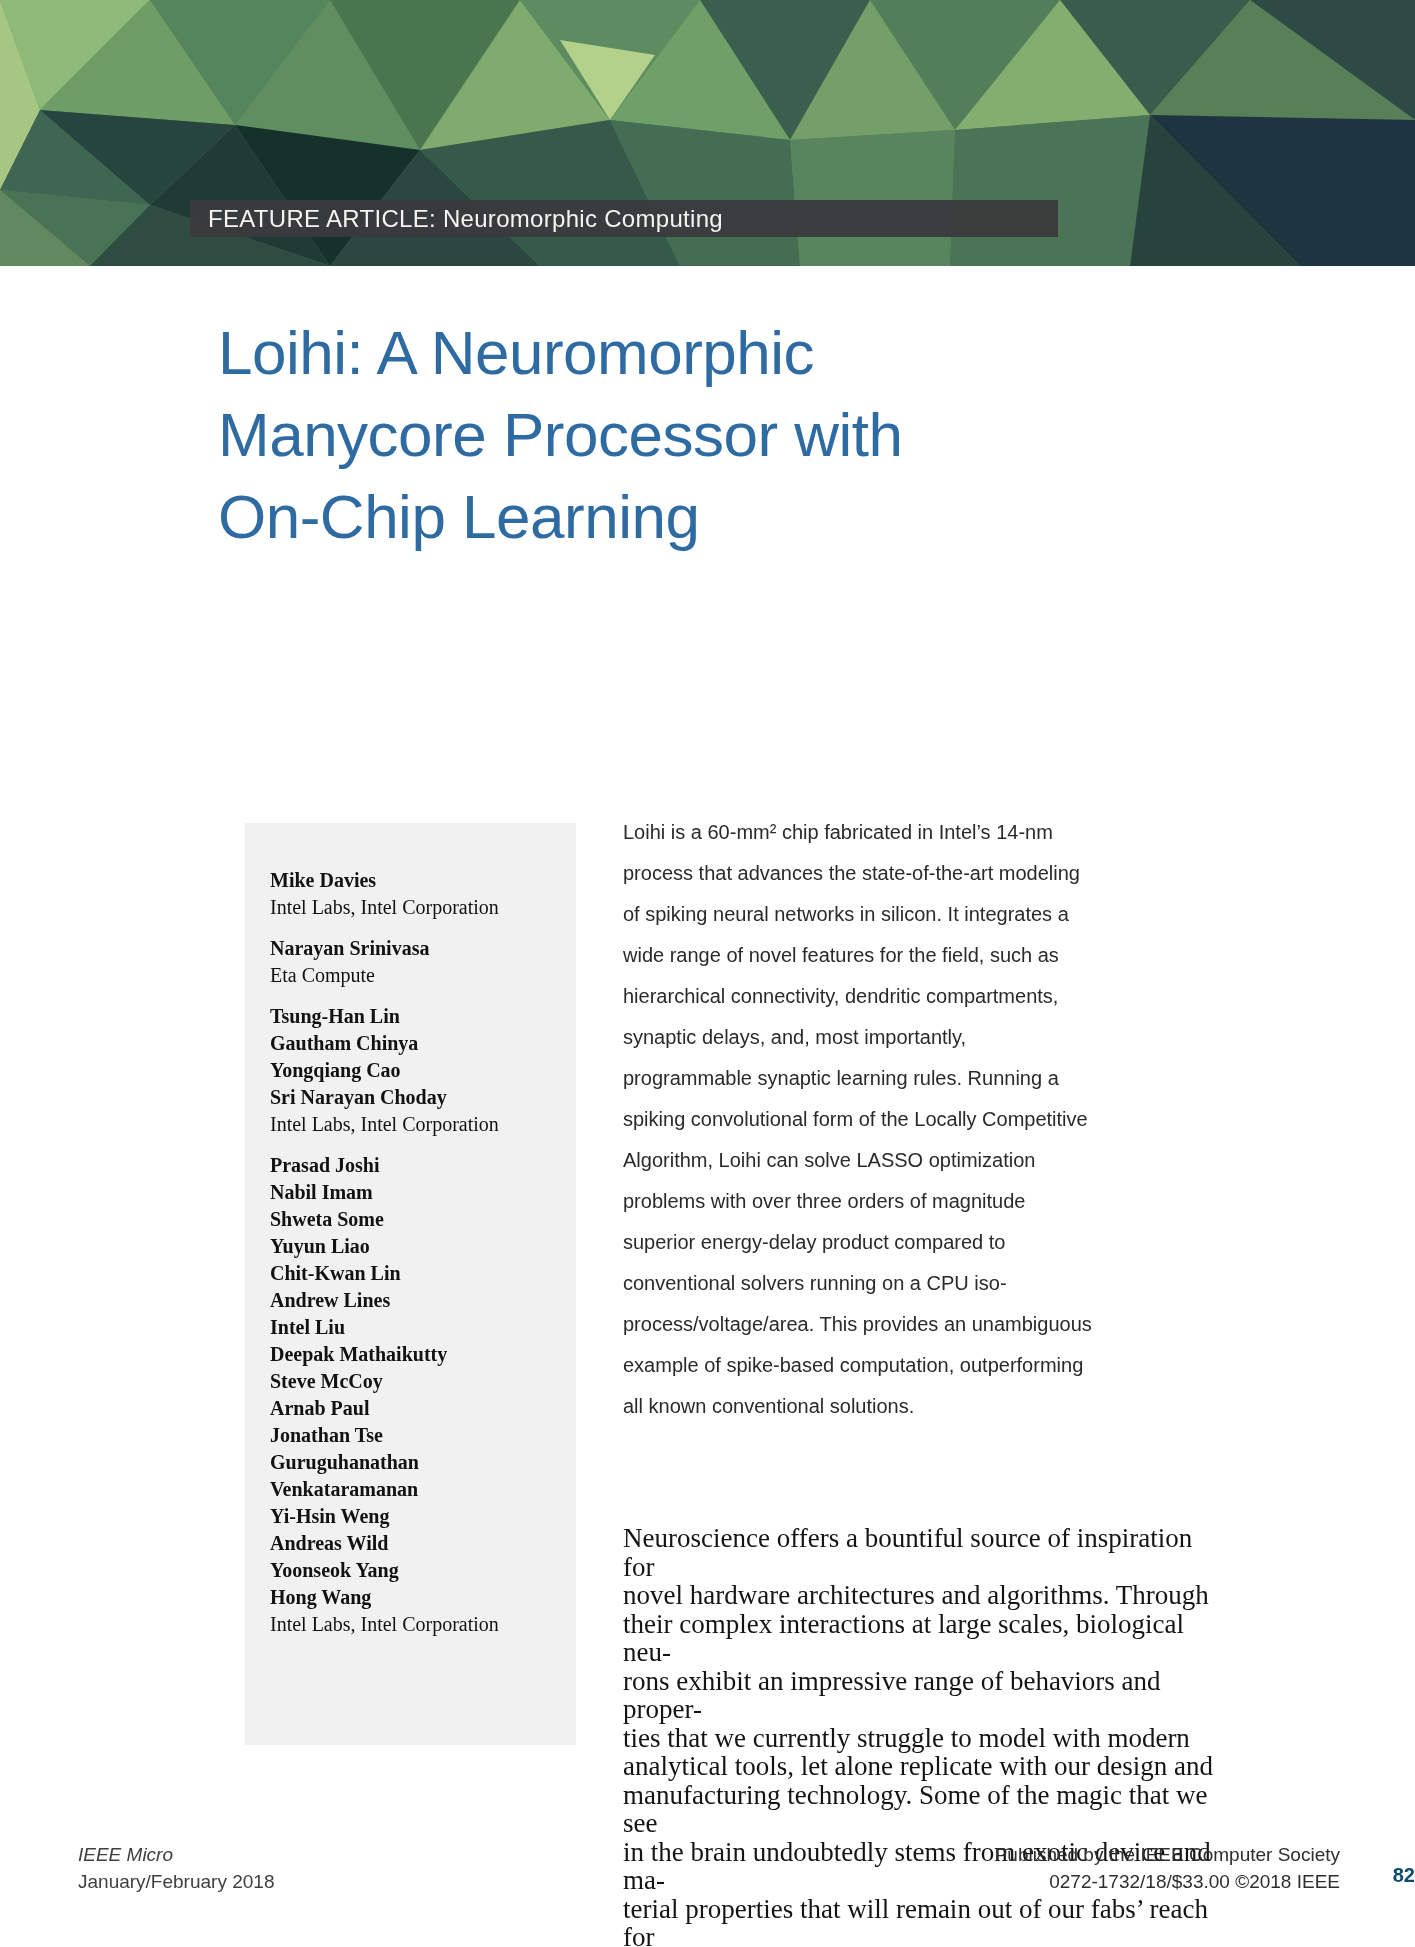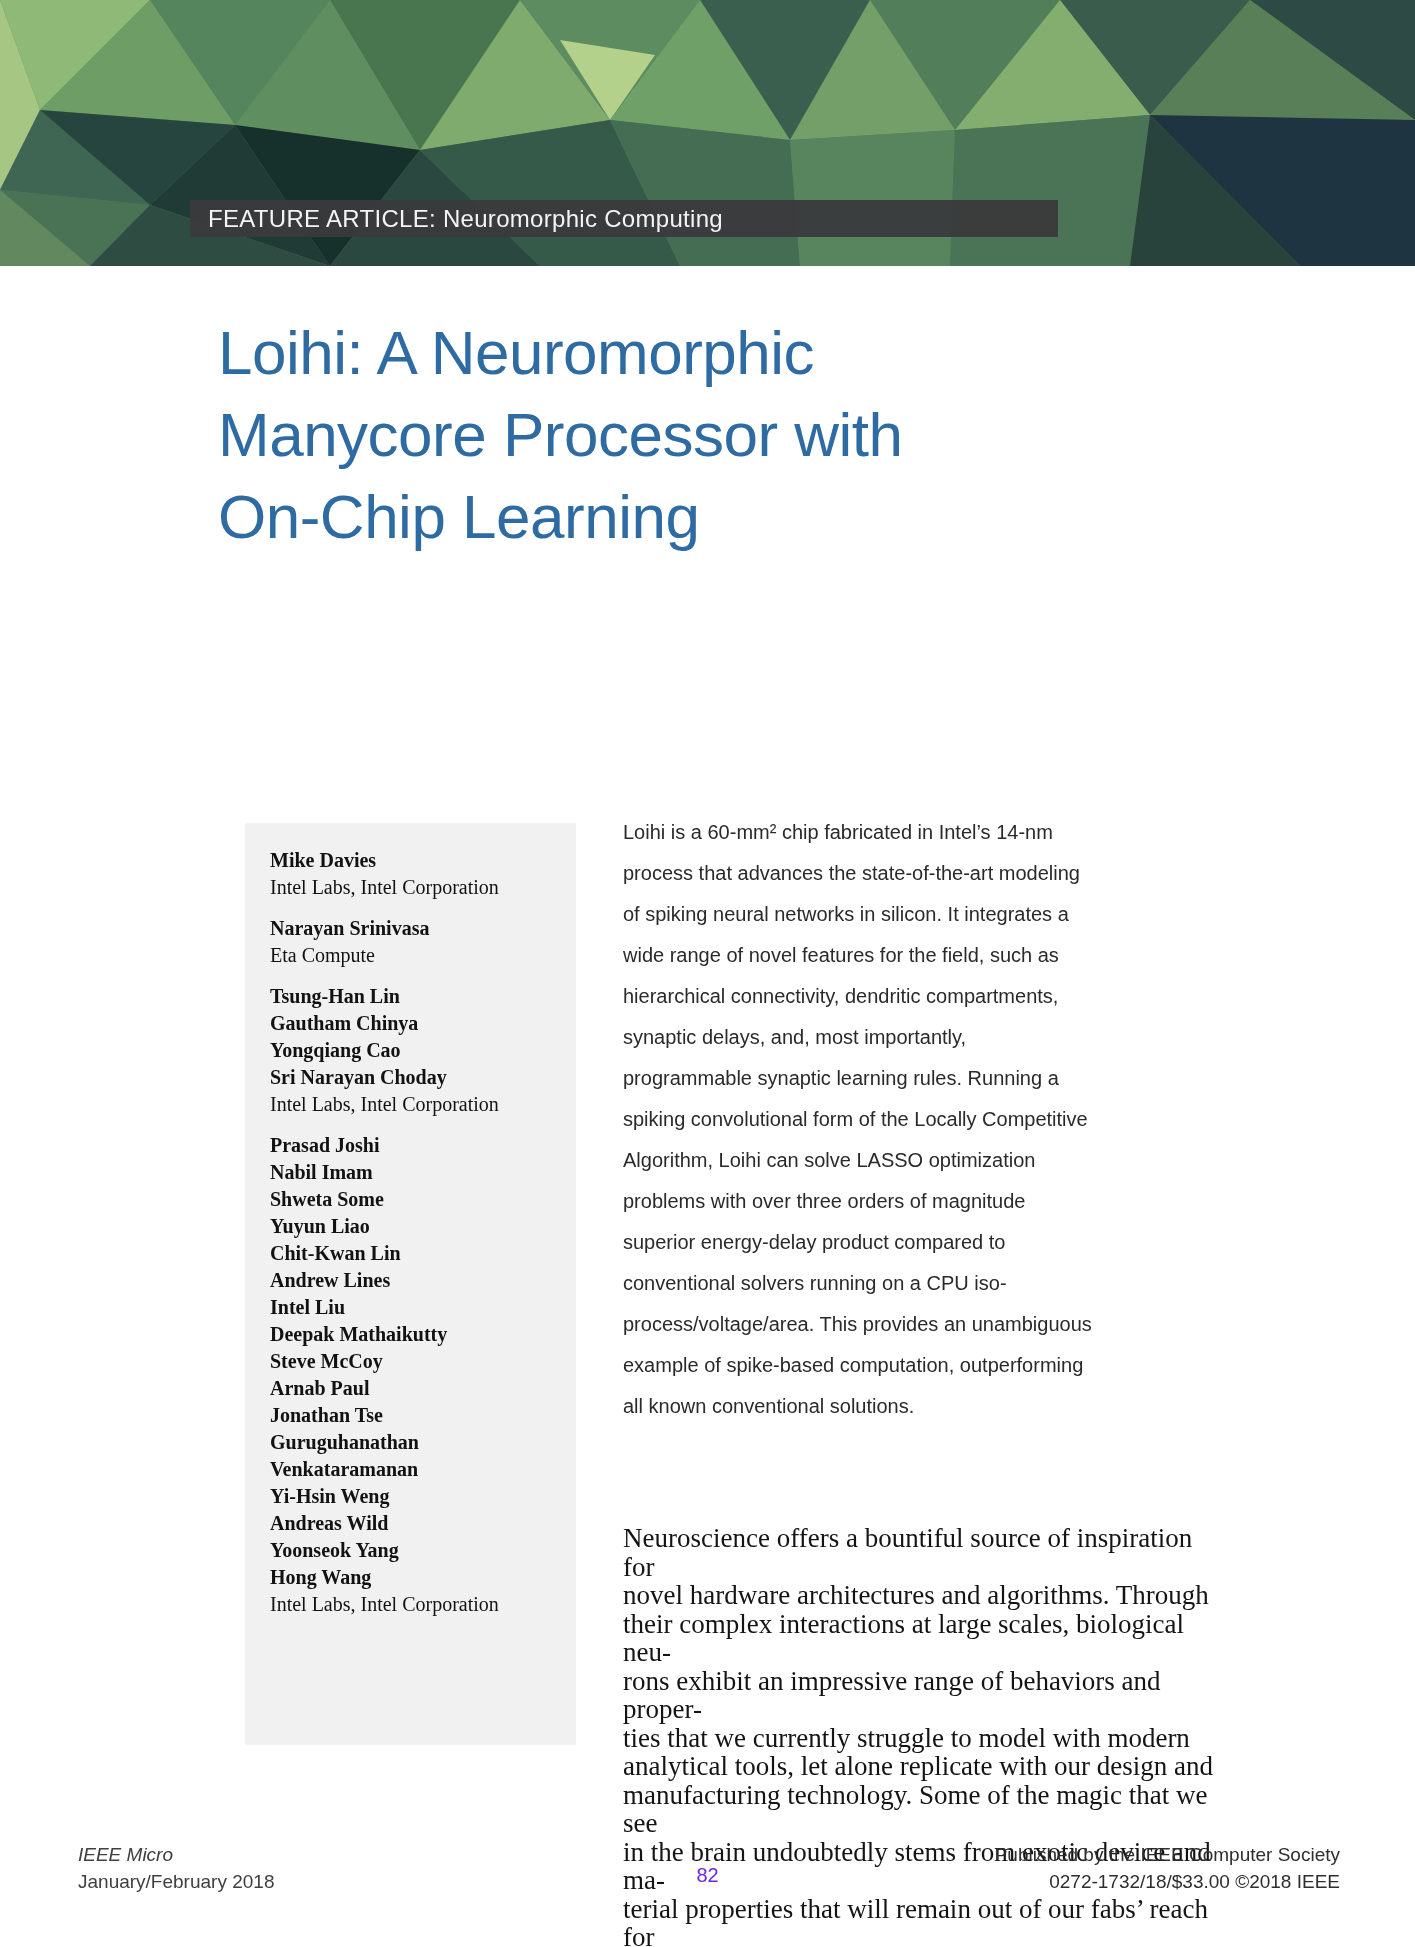--- a/index.html
+++ b/index.html
@@ -12,38 +12,38 @@
   .feature-bar{position:absolute;left:190px;top:200px;width:868px;height:37px;
                background:rgba(58,58,60,0.95);color:#f4f4f4;font-size:24px;line-height:37px;
                padding-left:18px;box-sizing:border-box;letter-spacing:0.3px;}
 
   
   .article-title{position:absolute;left:218px;top:312px;font-size:62px;line-height:82px;
                  color:#2f6ba3;white-space:pre-line;letter-spacing:-0.5px;}
 
   
   .author-box{position:absolute;left:245px;top:823px;width:331px;height:922px;background:#f1f1f1;
-              box-sizing:border-box;padding:24px 16px 0 25px;
+              box-sizing:border-box;padding:44px 16px 0 25px;
               font-family:"Liberation Serif",serif;font-size:20px;line-height:27px;color:#121212;}
   .author-group{margin-bottom:14px;}
   .author-name{font-weight:bold;}
 
   
   .abstract{position:absolute;left:623px;top:812px;width:600px;font-size:20px;line-height:41px;
             color:#2a2a2a;white-space:pre-line;}
 
   
   .body-par{position:absolute;left:623px;top:1524px;width:600px;
             font-family:"Liberation Serif",serif;font-size:27px;line-height:28.5px;
             color:#141414;white-space:pre-line;}
 
   
   .footer-left{position:absolute;left:78px;top:1841px;font-size:19px;color:#404040;line-height:27px;}
   .footer-left .journal{font-style:italic;}
-  .footer-center{position:absolute;left:0;right:0;top:1864px;text-align:center;font-size:20px;color:#6d28d9;}
+  .footer-center{position:absolute;left:0;right:0;top:1864px;text-align:right;font-size:20px;color:#0c4a6e;font-weight:bold;}
   .footer-right{position:absolute;right:75px;top:1841px;text-align:right;font-size:19px;
                 color:#2e2e2e;line-height:27px;}
 </style>
 </head>
 <body>
 
 <div class="page">
 
   <div class="hero">
     <svg viewBox="0 0 1415 266" preserveAspectRatio="none">

